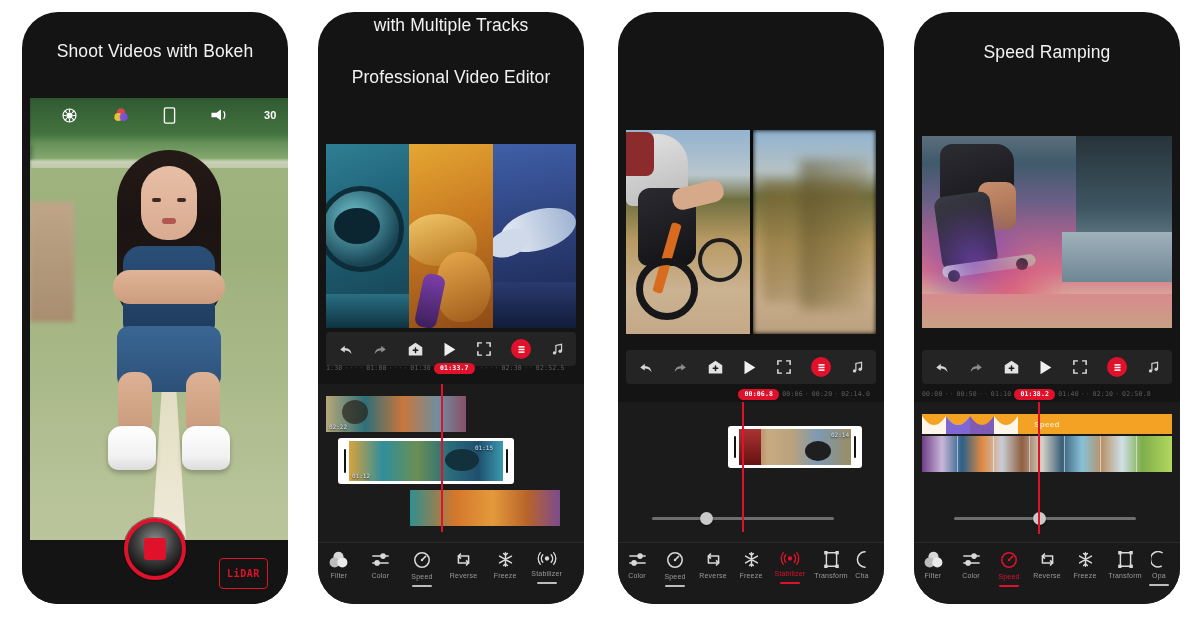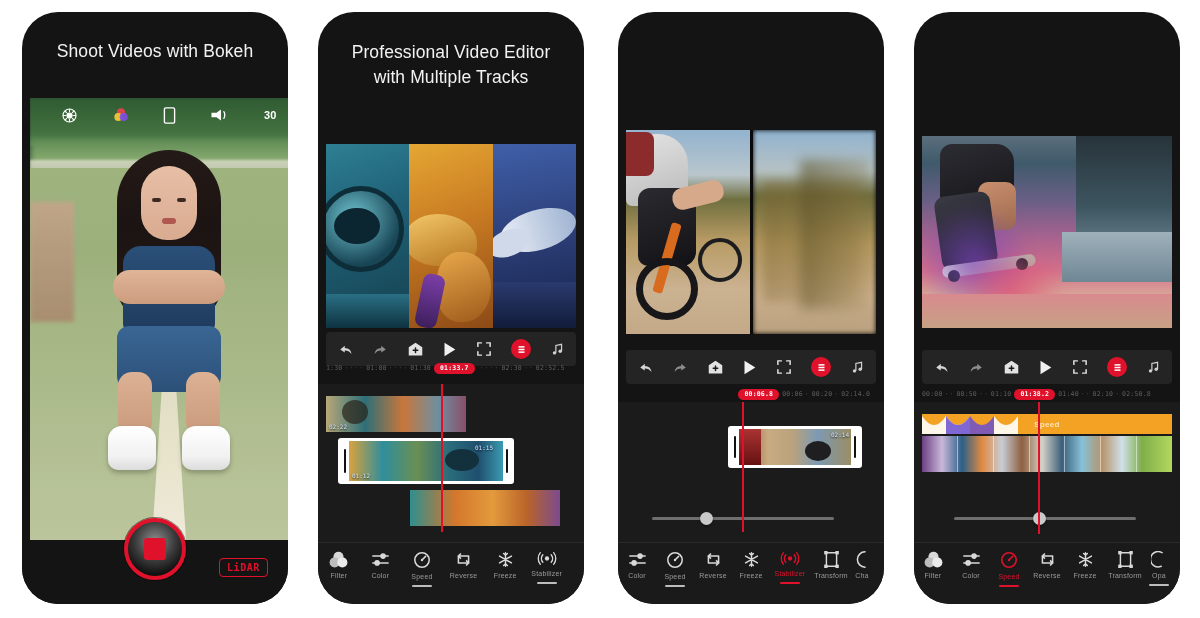--- a/index.html
+++ b/index.html
@@ -145,21 +145,21 @@
     border:4px solid #e0112b;
     background: radial-gradient(circle at 50% 35%, #8d8d8d 0%, #3b3b3b 45%, #111 75%);
     display:flex; align-items:center; justify-content:center;
     box-shadow: 0 0 0 1px rgba(0,0,0,.5);
   }
   .shutter-sq{ width:22px; height:22px; background:#e0112b; border-radius:3px; }
   .lidar{
     position:absolute; right:20px; top:18px;
     border:1.4px solid #e0112b; color:#e0112b;
     font-size:10px; font-weight:700; letter-spacing:.6px;
-    padding:3px 7px; border-radius:4px;
+    padding:9px 7px; border-radius:4px;
     font-family: "DejaVu Sans Mono", monospace;
   }
 
   
   .editor-preview { position:absolute; left:8px; width:250px; overflow:hidden; background:#000; }
   .ed-toolbar{
     position:absolute; left:8px; width:250px; height:34px;
     background:#242424; border-radius:4px;
     display:flex; align-items:center; justify-content:space-between;
     padding: 0 12px;
@@ -314,22 +314,22 @@
 
     <div id="p1-bottom">
       <div class="shutter">
         <div class="shutter-sq"></div>
       </div>
       <div class="lidar">LiDAR</div>
     </div>
   </div>
 
   <div class="phone" id="phone2">
+    <div class="headline" style="padding-top:2px">with Multiple Tracks</div>
     <div class="headline l2">Professional Video Editor</div>
-    <div class="headline" style="padding-top:2px">with Multiple Tracks</div>
 
     <div class="editor-preview" style="top:132px;height:184px">
       <div class="mosaic">
         <div class="mos-col">
           <div class="sc" style="background:linear-gradient(160deg,#2e7f93 0%,#1f6076 40%,#15414f 100%)"></div>
           <div style="position:absolute;left:-8px;top:42px;width:86px;height:86px;border-radius:50%;background:radial-gradient(circle at 40% 35%,#6fc3cf,#194656 70%);border:5px solid #0d2d38;"></div>
           <div style="position:absolute;left:8px;top:64px;width:46px;height:36px;border-radius:50%;background:#0b2630;"></div>
           <div style="position:absolute;left:0;bottom:0;width:100%;height:34px;background:linear-gradient(0deg,#0e3340,#2a6f84);"></div>
         </div>
         <div class="mos-col">
@@ -640,20 +640,21 @@
         <svg width="17" height="17" viewBox="0 0 20 20" fill="none" stroke="#d9d9d9" stroke-width="1.8" stroke-linecap="round">
           <path d="M13 1a9 9 0 000 18"></path>
         </svg>
         <span class="lbl">Cha</span>
           <div class="underline hidden"></div>
       </div>
     </div>
   </div>
 
   <div class="phone" id="phone4">
+    <div class="headline l2">Speed Ramping</div>
 
     <div class="editor-preview" style="top:124px;height:192px">
       <div class="sc" style="background:linear-gradient(180deg,#5b6e7c 0%,#3f5a6b 14%,#6a5f86 34%,#a5628f 52%,#d4708a 70%,#d9b39b 86%,#c8a089 100%)"></div>
       <div style="position:absolute;right:0;top:0;width:96px;height:118px;background:linear-gradient(180deg,#27333a,#3d5560 60%,#6d8590);"></div>
       <div style="position:absolute;right:0;top:96px;width:110px;height:50px;background:linear-gradient(180deg,#9fb1bb,#6f8794);"></div>
       <div style="position:absolute;left:18px;top:8px;width:74px;height:60px;background:linear-gradient(160deg,#2c2c33,#16161a);border-radius:12px 18px 8px 8px;"></div>
       <div style="position:absolute;left:56px;top:46px;width:38px;height:48px;background:linear-gradient(160deg,#c98f6e,#9e6a4d);border-radius:10px;"></div>
       <div style="position:absolute;left:16px;top:58px;width:56px;height:74px;background:linear-gradient(160deg,#3a3a44,#1c1c22);border-radius:10px;transform:rotate(-8deg);"></div>
       <div style="position:absolute;left:20px;top:124px;width:94px;height:12px;background:linear-gradient(90deg,#e8e4dc,#b8b0a4);border-radius:6px;transform:rotate(-8deg);"></div>
       <div style="position:absolute;left:26px;top:134px;width:12px;height:12px;border-radius:50%;background:#2a2a2e;"></div>

